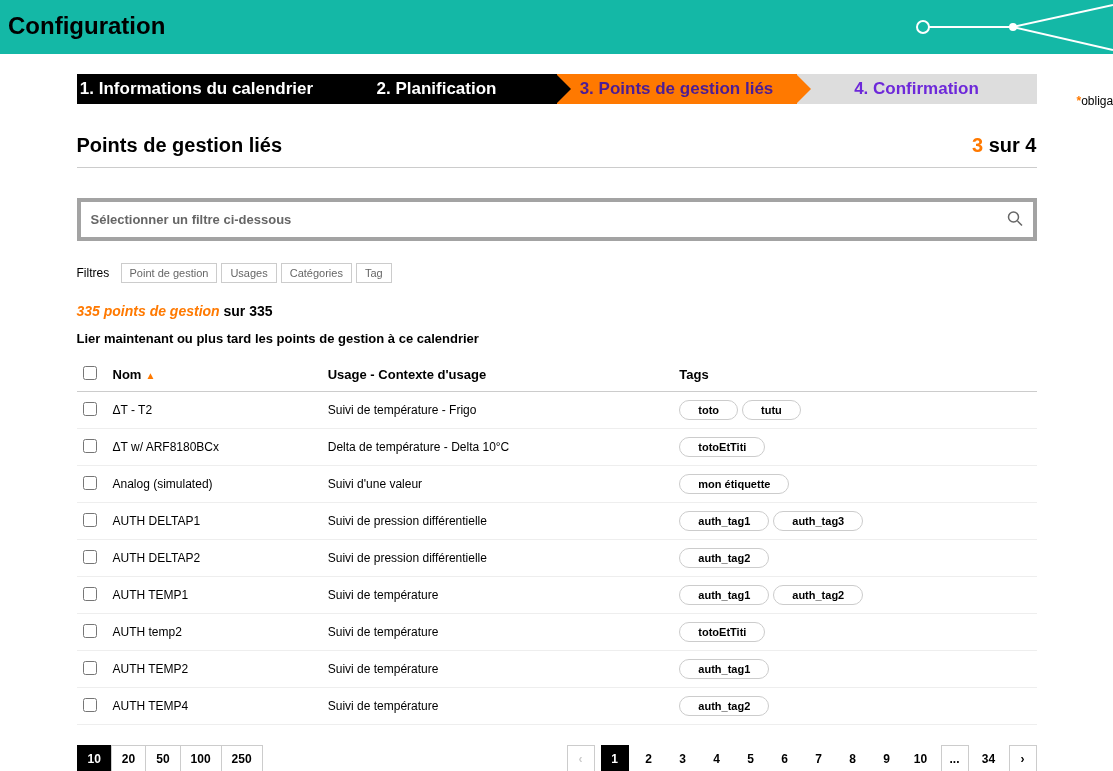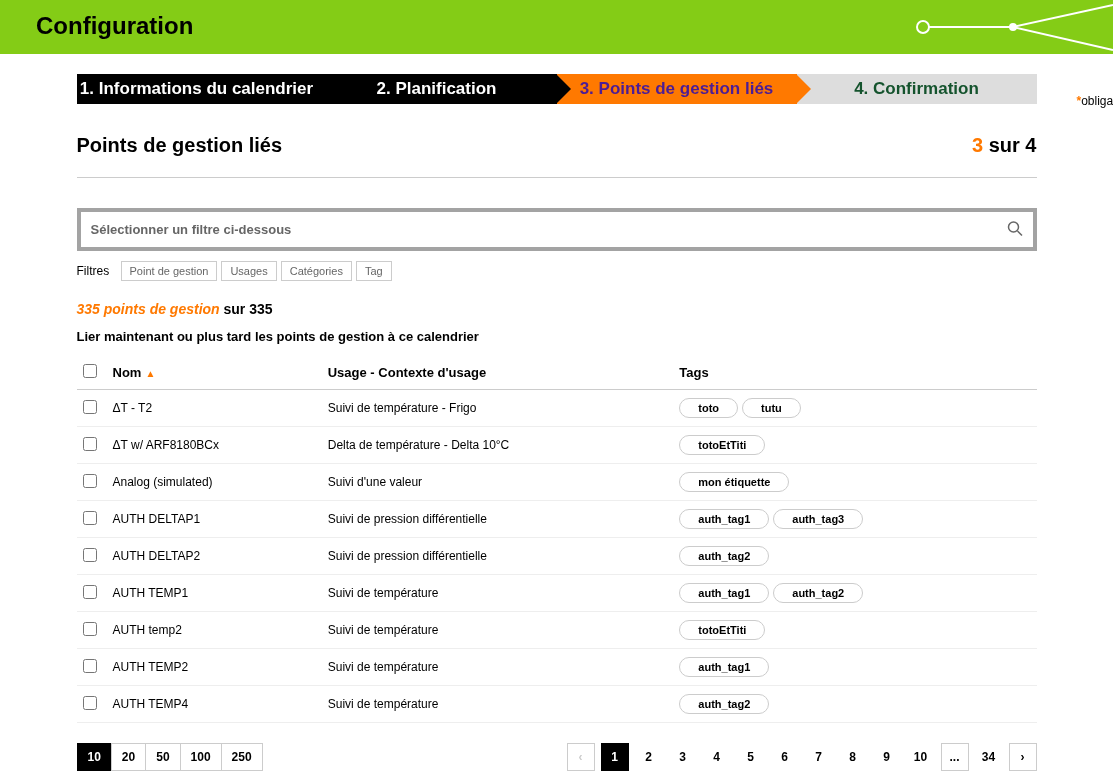--- a/index.html
+++ b/index.html
@@ -1,41 +1,41 @@
 <!DOCTYPE html>
 <html><head>
 <meta charset="utf-8">
 <style>
 * { box-sizing: border-box; margin: 0; padding: 0; }
 body { font-family: Arial, Helvetica, sans-serif; font-size: 13px; color: #000; background: #fff; }
-.header-bar { background: #84cc16; padding: 12px 36px; position: relative; height: 54px; }
+.header-bar { background: #14b8a6; padding: 12px 8px; position: relative; height: 54px; }
 .header-title { font-size: 24px; font-weight: bold; color: #000; }
 .header-deco { position: absolute; right: 0; top: 0; }
 .container { max-width: 1000px; margin: 0 auto; padding: 0 20px; position: relative; }
 .obligatoire { position: absolute; right: -80px; top: 20px; font-size: 12px; }
 .obligatoire .star { color: #ff7900; font-weight: bold; }
 .steps { display: flex; margin-top: 20px; }
 .step { flex: 1; position: relative; height: 30px; line-height: 30px; text-align: center; font-size: 17px; font-weight: bold; }
 .step-black { background: #000; color: #fff; }
 .step-orange { background: #ff7900; color: #4c1d95; }
-.step-grey { background: #ddd; color: #14532d; }
+.step-grey { background: #ddd; color: #6d28d9; }
 .step::after { content: ''; position: absolute; right: -14px; top: 0; border-left: 15px solid; border-top: 15px solid transparent; border-bottom: 15px solid transparent; z-index: 2; }
 .step-black::after { border-left-color: #000; }
 .step-orange::after { border-left-color: #ff7900; }
 .step:last-child::after { display: none; }
-.section-title-row { display: flex; justify-content: space-between; align-items: baseline; margin-top: 30px; border-bottom: 1px solid #ccc; padding-bottom: 20px; }
+.section-title-row { display: flex; justify-content: space-between; align-items: baseline; margin-top: 30px; border-bottom: 1px solid #ccc; padding-bottom: 10px; }
 .section-title { font-size: 20px; font-weight: bold; }
 .step-count { font-size: 20px; font-weight: bold; }
 .step-count .cur { color: #ff7900; }
 .filter-block { margin-top: 30px; }
 .search-box { position: relative; border: 4px solid #a3a3a3; }
 .search-input { width: 100%; padding: 10px 40px 10px 10px; border: none; font-size: 13px; outline: none; }
 .search-input::placeholder { color: #666; font-weight: bold; }
 .search-icon { position: absolute; right: 10px; top: 50%; transform: translateY(-50%); color: #666; }
-.filter-row { margin-top: 10px; font-size: 12px; }
+.filter-row { margin-top: 22px; font-size: 12px; }
 .filter-label { margin-right: 8px; }
 .filter-chip { display: inline-block; border: 1px solid #ccc; padding: 3px 8px; margin-right: 4px; color: #666; cursor: pointer; font-size: 11px; }
 .count-line { margin-top: 20px; font-size: 14px; font-weight: bold; }
 .count-line .orange { color: #ff7900; font-style: italic; }
 .instruction { margin-top: 12px; font-weight: bold; font-size: 13px; }
 table.data { width: 100%; margin-top: 12px; border-collapse: collapse; }
 table.data th { text-align: left; font-weight: bold; padding: 8px 6px; border-bottom: 1px solid #ccc; font-size: 13px; }
 table.data td { padding: 8px 6px; border-bottom: 1px solid #eee; font-size: 12px; vertical-align: middle; }
 .checkbox-cell { width: 30px; }
 input[type="checkbox"] { width: 14px; height: 14px; }

